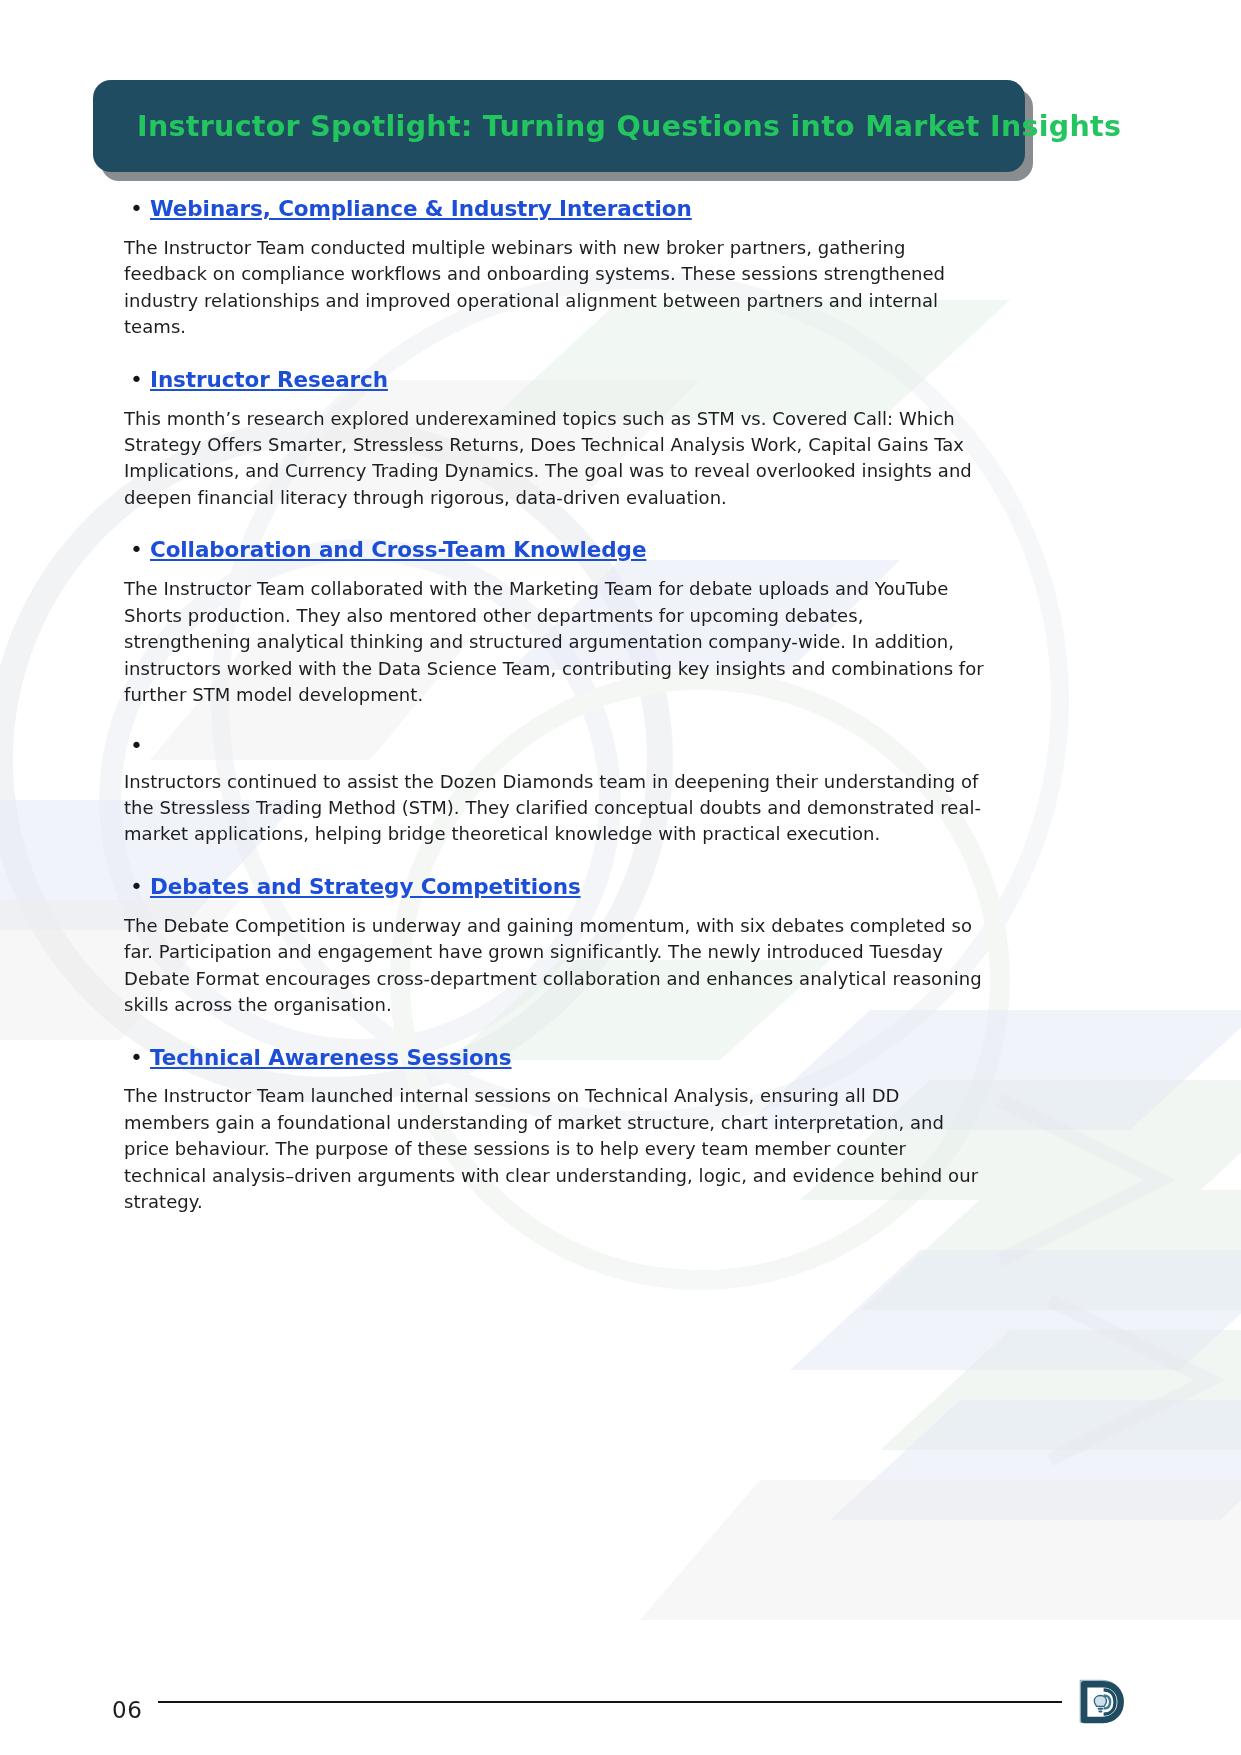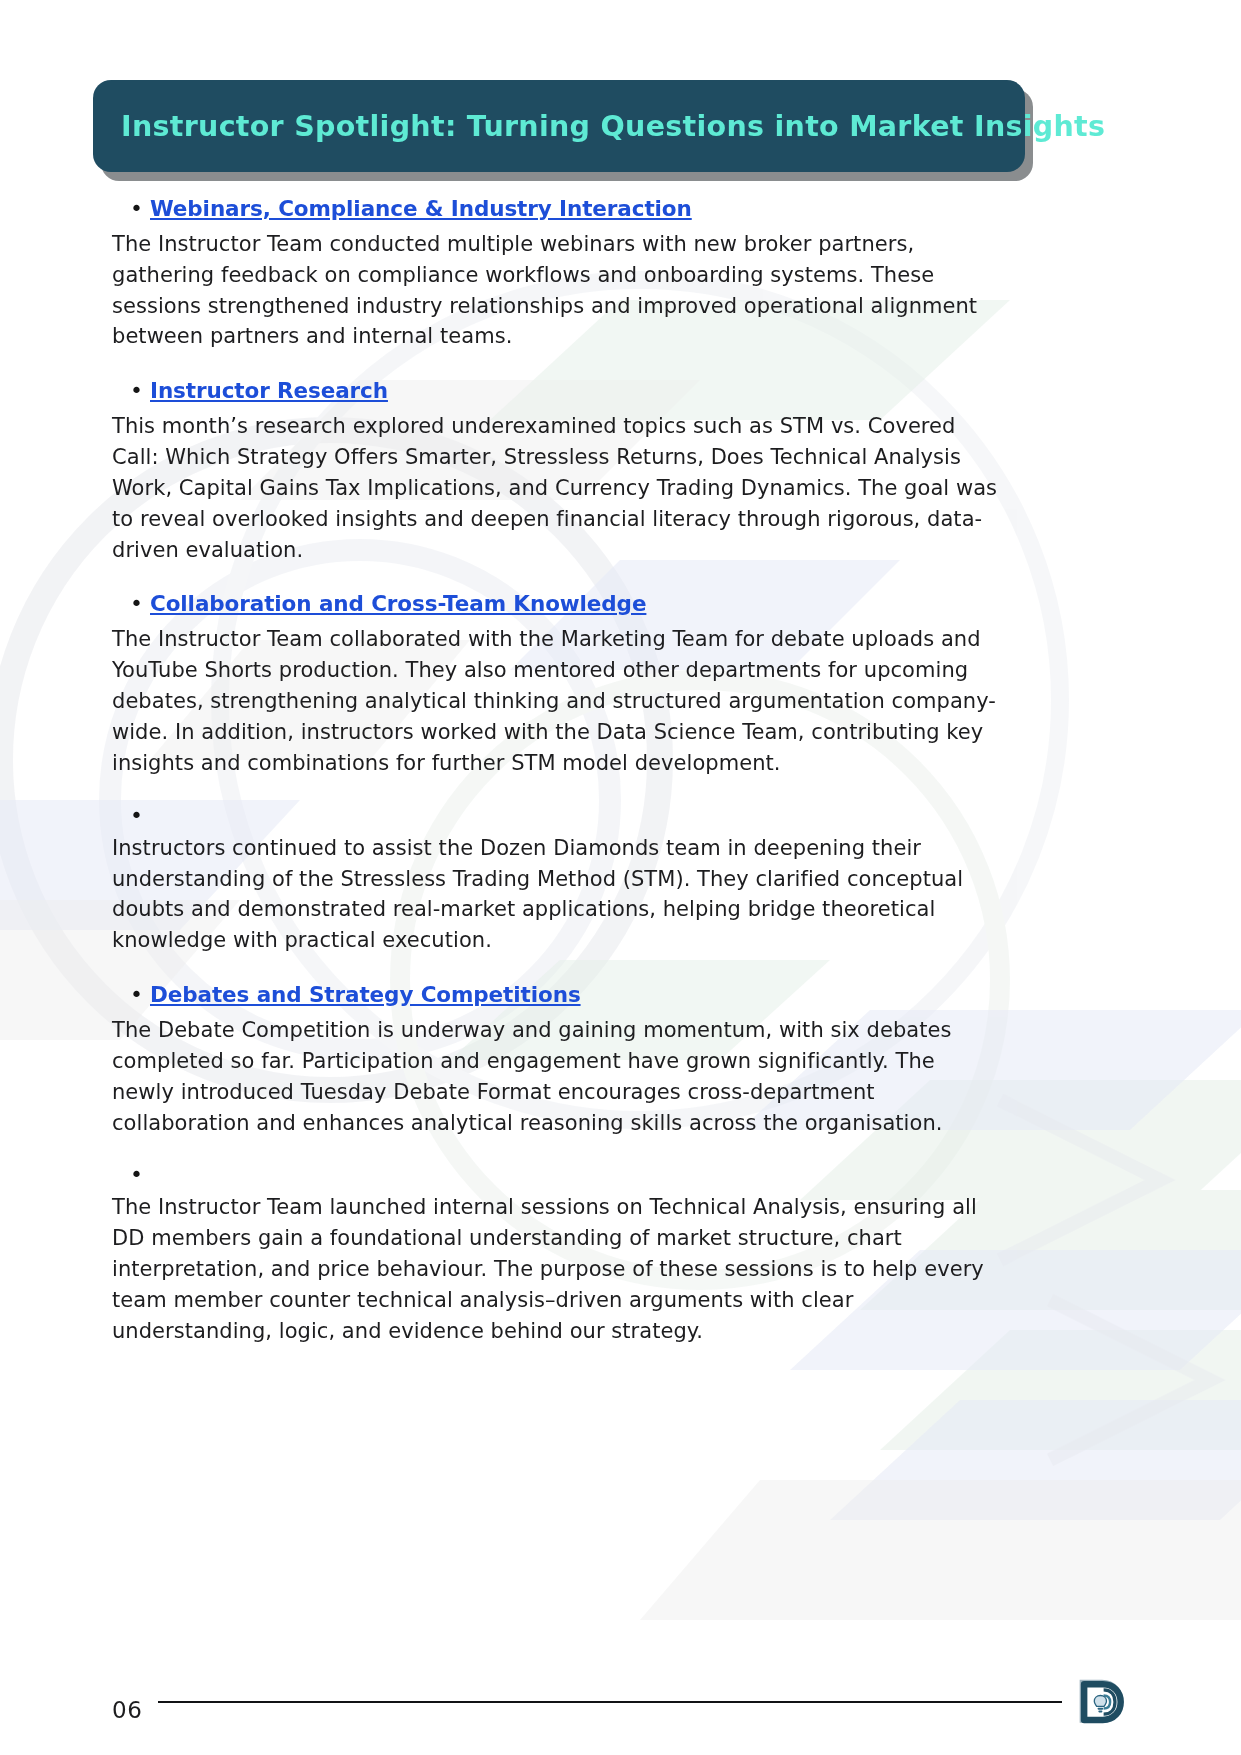--- a/index.html
+++ b/index.html
@@ -54,26 +54,26 @@
     top: 0;
     width: 932px;
     height: 92px;
     background: #1f4c61;
     border-radius: 18px;
     display: flex;
     align-items: center;
   }
 
   #banner-title {
-    color: #5eead4;
+    color: #22c55e;
     font-family: "DejaVu Sans", sans-serif;
     font-size: 28.5px;
     font-weight: bold;
     letter-spacing: 0.3px;
-    padding-left: 28px;
+    padding-left: 44px;
     padding-right: 10px;
     white-space: nowrap;
   }
 
   
   #content {
     position: absolute;
     left: 112px;
     top: 196px;
     width: 890px;
@@ -104,23 +104,23 @@
     font-family: "DejaVu Sans", sans-serif;
     font-size: 21.5px;
     font-weight: bold;
     color: #1d4ed8;
     letter-spacing: -0.1px;
     line-height: 1.25;
     text-decoration: underline;
   }
 
   .sec-body {
-    margin: 0;
-    font-family: "DejaVu Sans", sans-serif;
-    font-size: 21px;
+    margin: 12px;
+    font-family: "DejaVu Sans", sans-serif;
+    font-size: 18px;
     font-weight: 400;
     color: #1d1d1f;
     line-height: 1.47;
     letter-spacing: 0.05px;
     text-align: left;
   }
 
   
   #sec-0 { margin-bottom: 26px; }
   #sec-1 { margin-bottom: 26px; }
@@ -258,20 +258,21 @@
       <div class="sec-heading">
         <span class="bullet">•</span>
         <span class="heading-text">Debates and Strategy Competitions</span>
       </div>
       <p class="sec-body">The Debate Competition is underway and gaining momentum, with six debates completed so far. Participation and engagement have grown significantly. The newly introduced Tuesday Debate Format encourages cross-department collaboration and enhances analytical reasoning skills across the organisation.</p>
     </div>
 
     <div class="section" id="sec-5">
       <div class="sec-heading">
         <span class="bullet">•</span>
+        <span class="heading-text">Technical Awareness Sessions</span>
       </div>
       <p class="sec-body">The Instructor Team launched internal sessions on Technical Analysis, ensuring all DD members gain a foundational understanding of market structure, chart interpretation, and price behaviour.  The purpose of these sessions is to help every team member counter technical analysis–driven arguments with clear understanding, logic, and evidence behind our strategy.</p>
     </div>
 
   </div>
 
   <div id="footer">
     <span id="page-number">06</span>
     <div id="footer-rule"></div>
     <svg id="footer-logo" viewBox="0 0 64 64">

